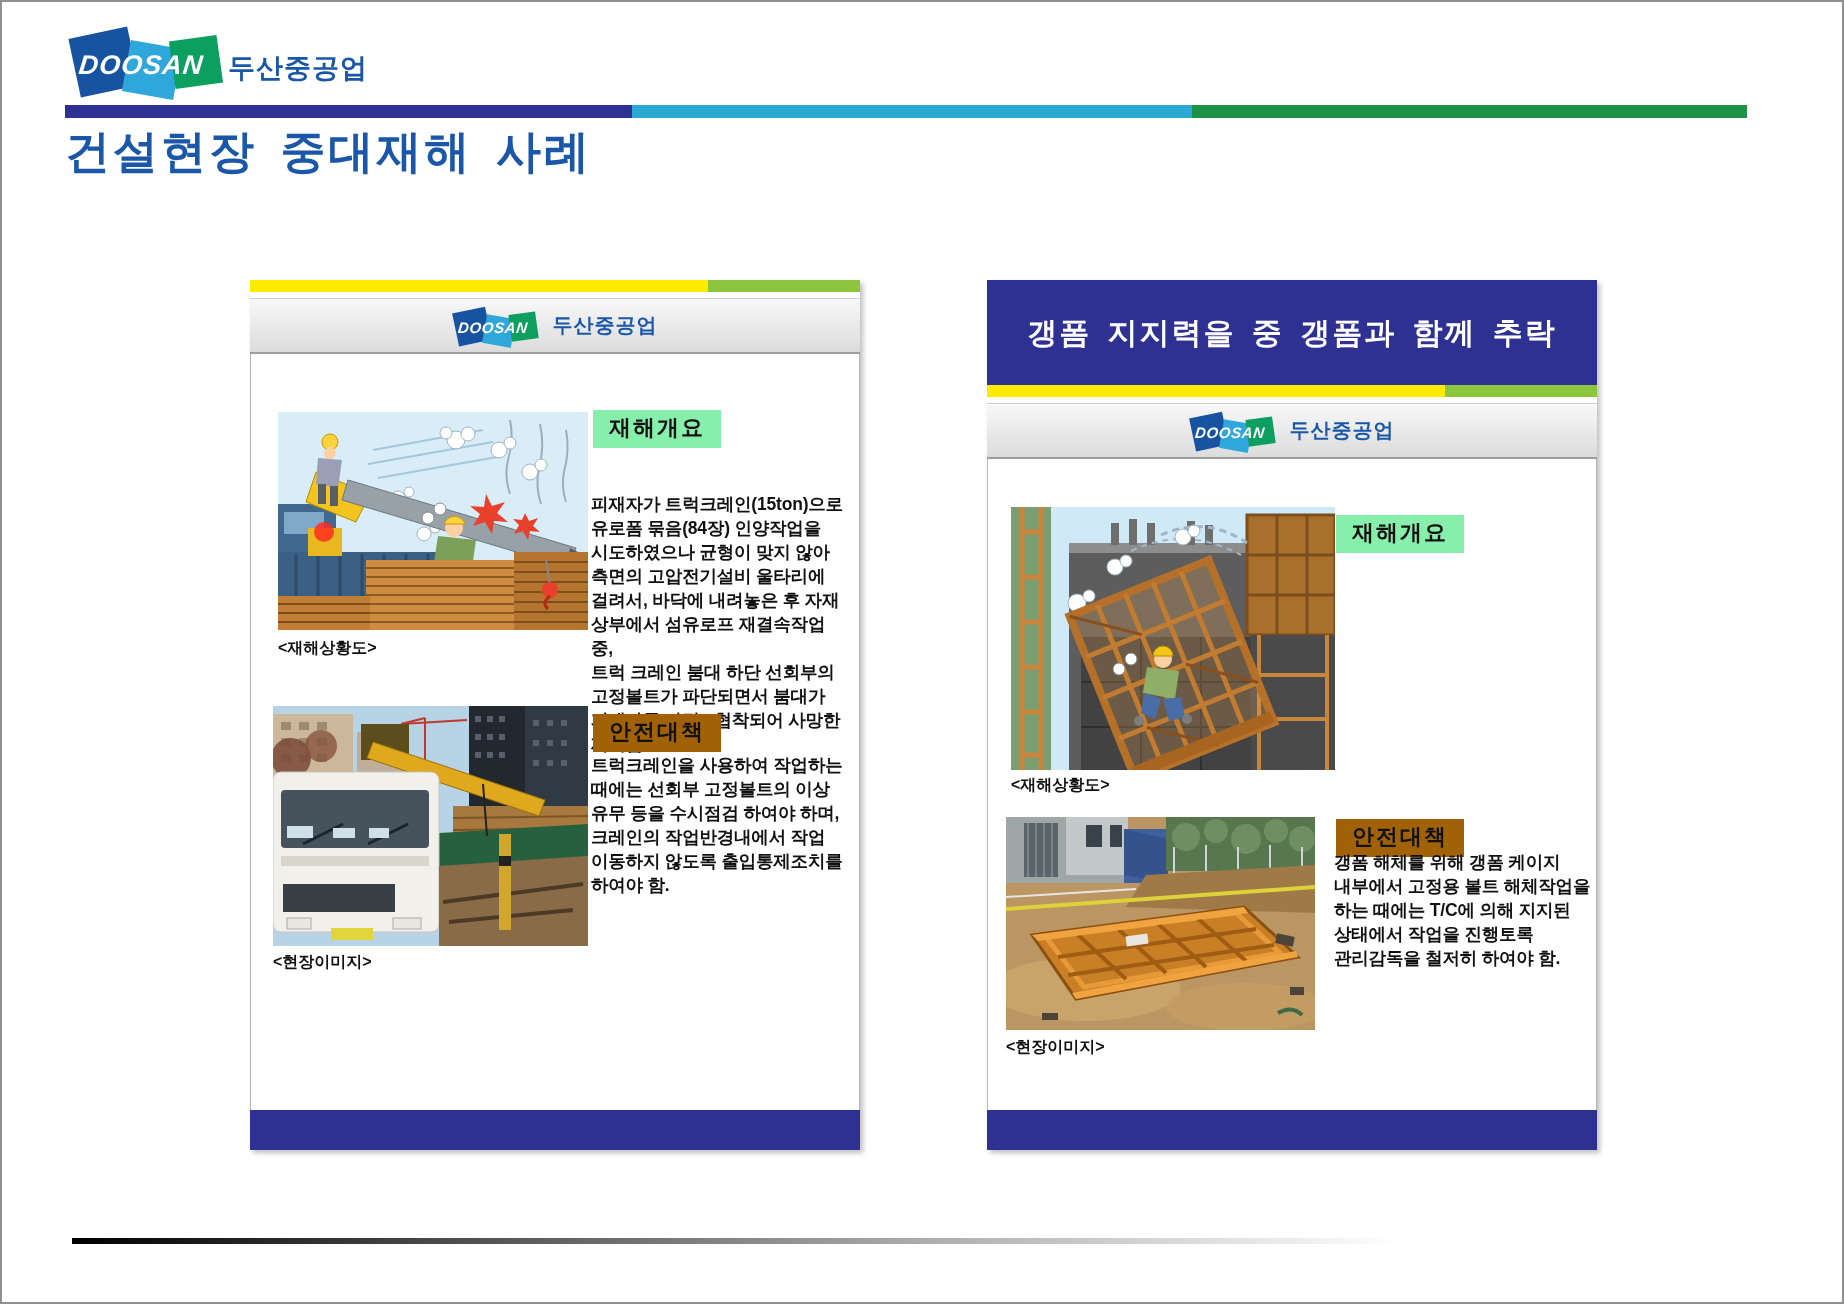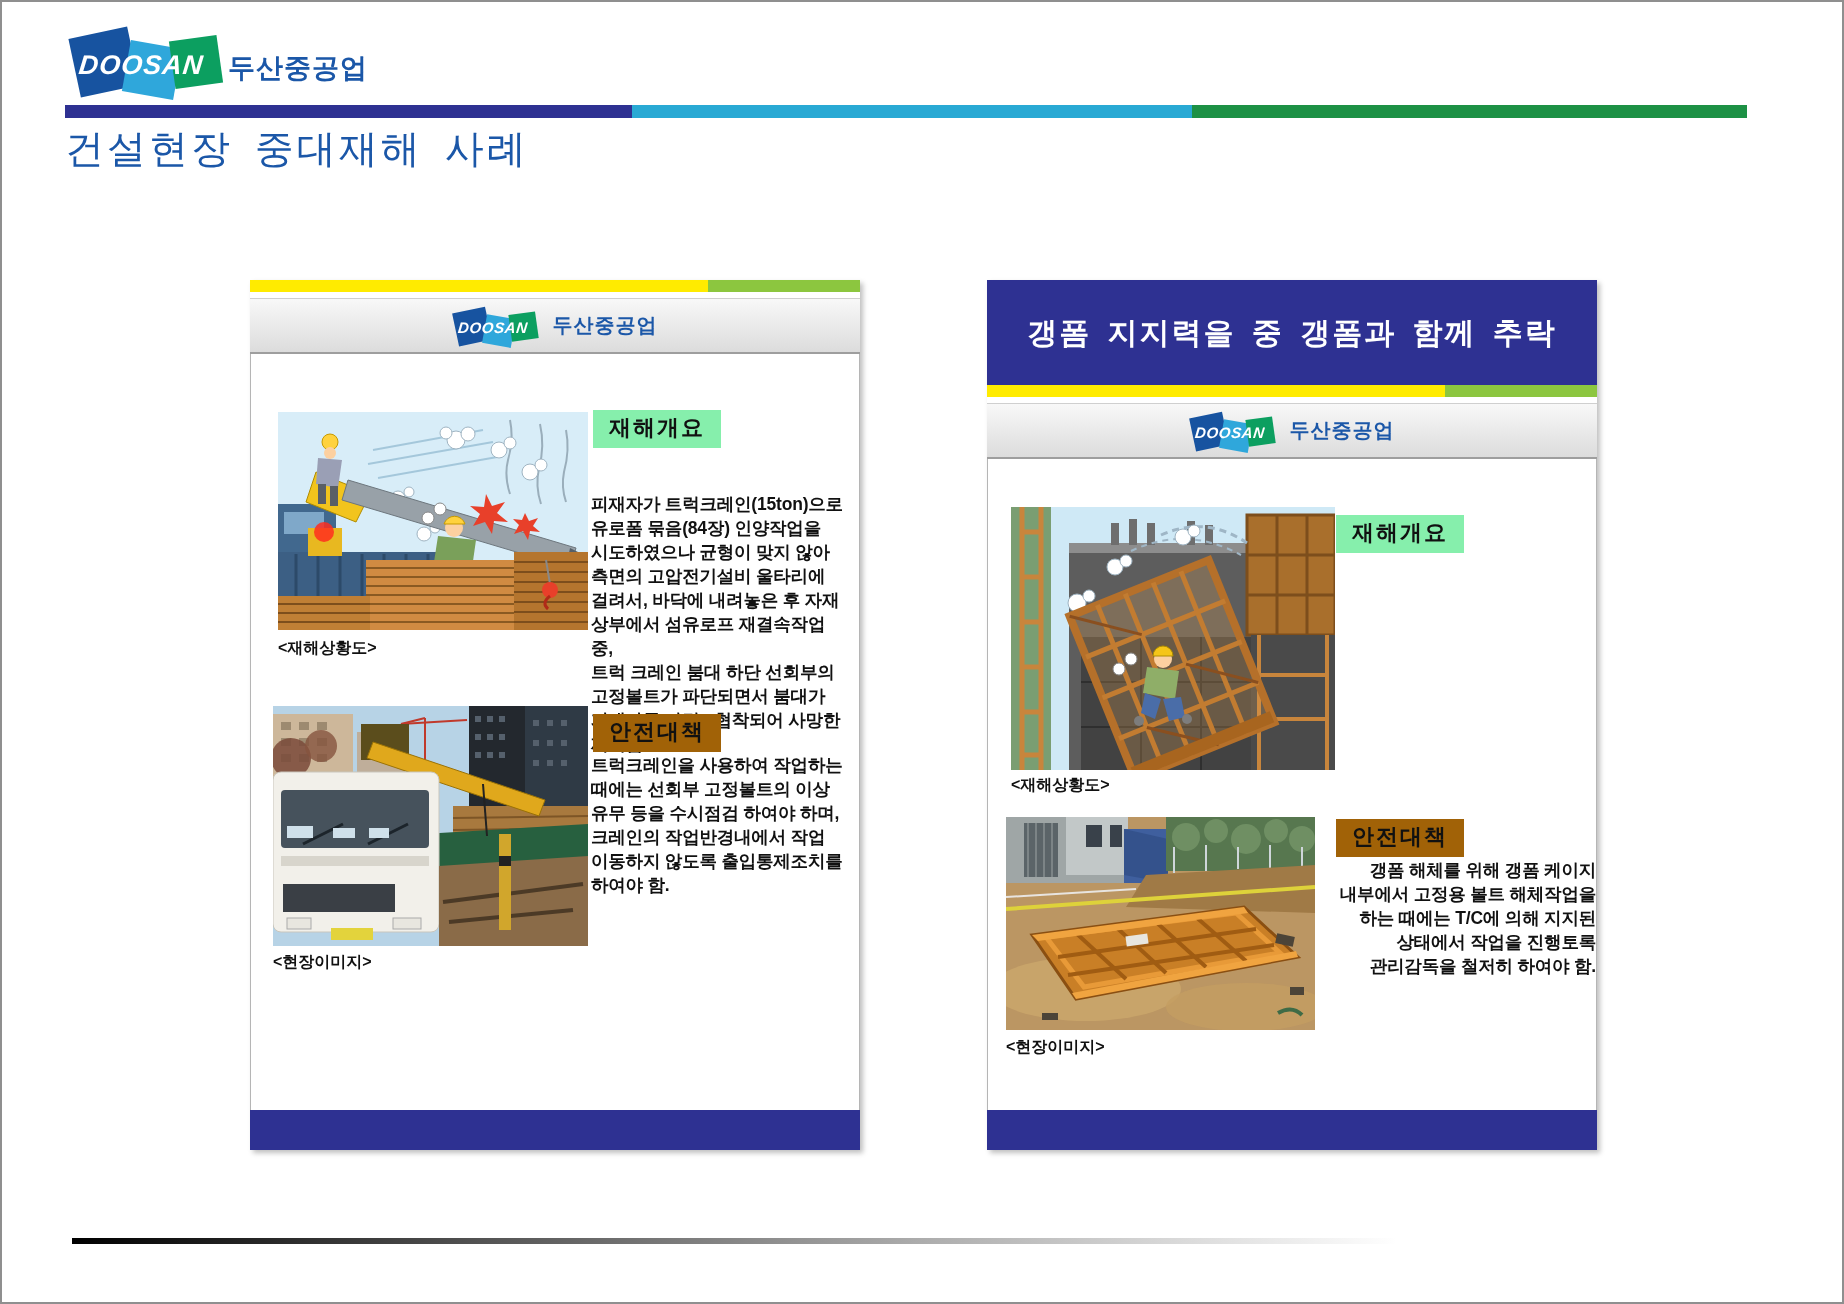--- a/index.html
+++ b/index.html
@@ -22,21 +22,21 @@
 
   
   .main-logo { position:absolute; left:68px; top:24px; }
   .main-company {
     position:absolute; left:226px; top:48px; font-size:27px; font-weight:bold;
     color:#1B57A8; letter-spacing:1px;
   }
   .tri-bar { position:absolute; left:63px; top:103px; width:1682px; height:13px; display:flex; }
   .tri-bar .seg { height:100%; }
   .page-title {
-    position:absolute; left:63px; top:120px; margin:0; font-size:39px; font-weight:400;
+    position:absolute; left:63px; top:120px; margin:0; font-size:45px; font-weight:700;
     color:#1B57A8; letter-spacing:3px; word-spacing:8px;
   }
 
   
   .panel {
     position:absolute; top:278px; width:610px; height:870px; display:flex; flex-direction:column;
     box-shadow:3px 3px 5px rgba(0,0,0,0.25); background:#fff;
   }
   .panel-1 { left:248px; }
   .panel-2 { left:985px; }
@@ -492,21 +492,21 @@
             <rect x="270" y="118" width="18" height="10" transform="rotate(12 279 123)"></rect>
             <rect x="284" y="170" width="14" height="8"></rect>
             <rect x="36" y="196" width="16" height="7"></rect>
           </g>
           <path d="M272 196 q14 -8 24 2" stroke="#3e6b46" stroke-width="4" fill="none"></path>
         </svg>
       </figure>
       <div class="fig-caption" style="left:18px; top:578px; width:309px;">&lt;현장이미지&gt;</div>
 
       <span class="badge badge-green" style="left:348px; top:360px;">안전대책</span>
-      <p class="body-text" style="left:346px; top:400px; width:262px;text-align:right;">갱폼 해체를 위해 갱폼 케이지
+      <p class="body-text" style="left:346px; top:392px; width:262px;">갱폼 해체를 위해 갱폼 케이지
 내부에서 고정용 볼트 해체작업을
 하는 때에는 T/C에 의해 지지된
 상태에서 작업을 진행토록
 관리감독을 철저히 하여야 함.</p>
 
     </div>
     <div class="panel-footer"></div>
   </section>
 
   <div class="bottom-divider"></div>

